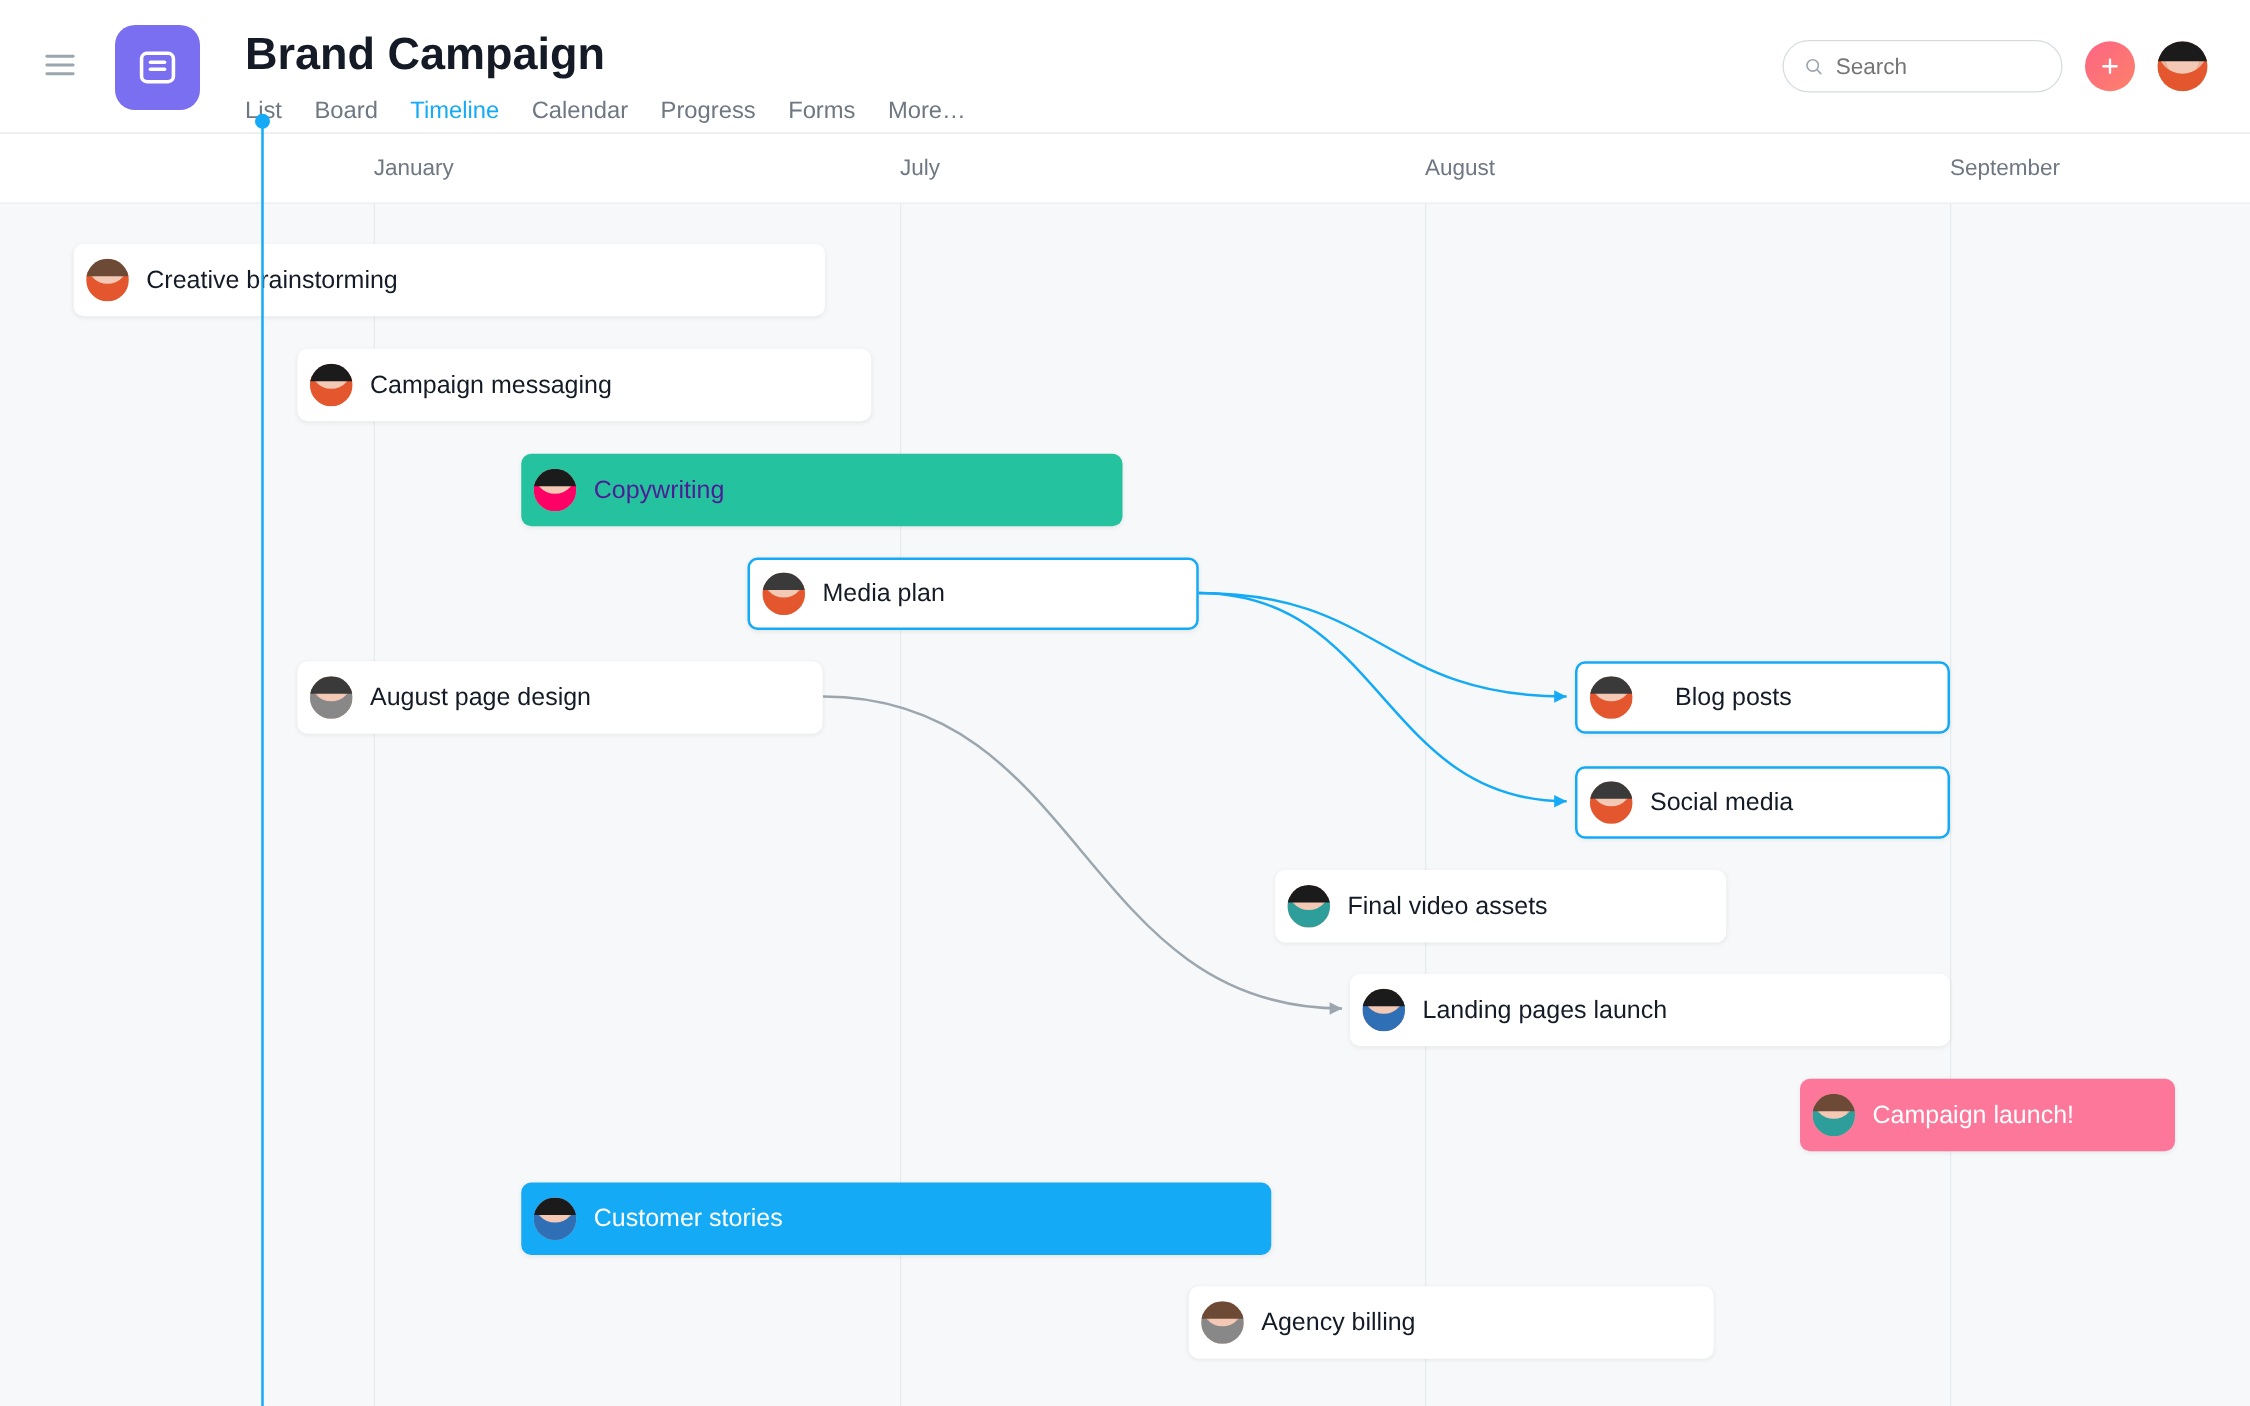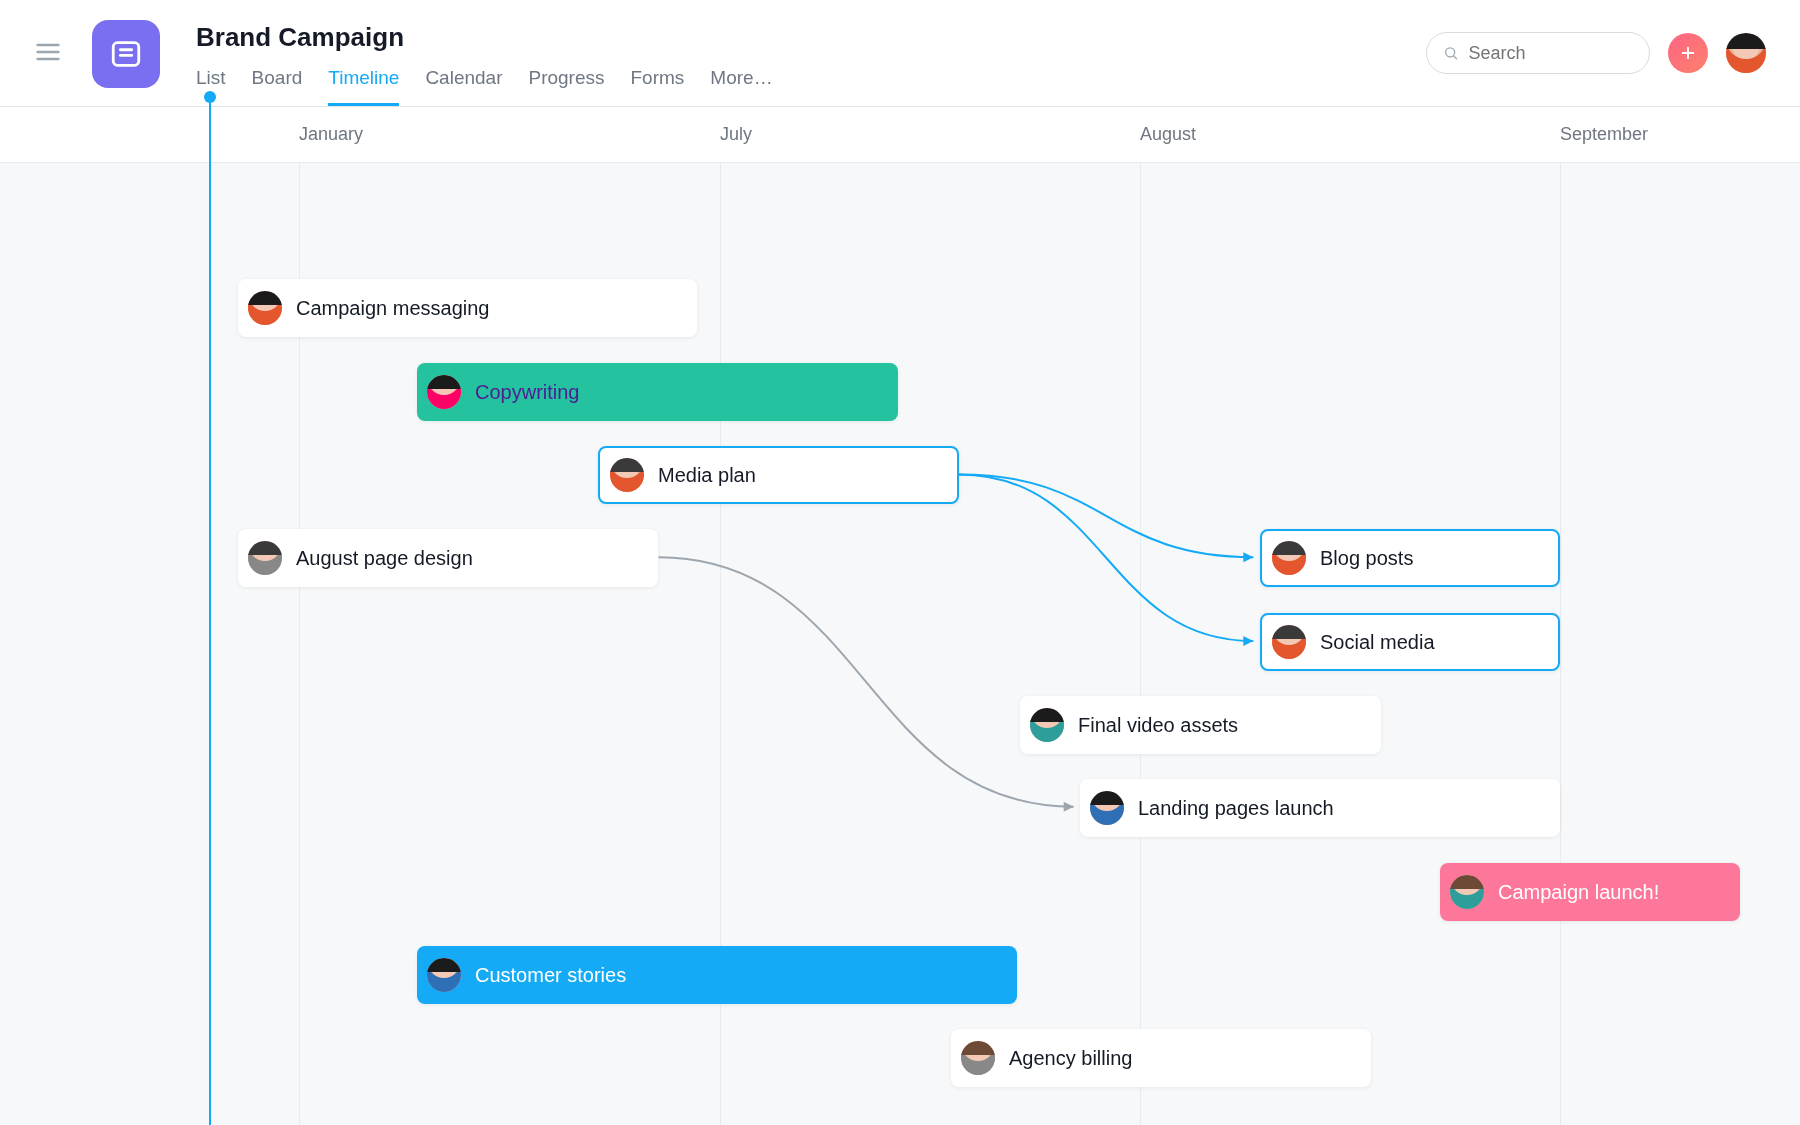--- a/index.html
+++ b/index.html
@@ -35,21 +35,21 @@
     margin-top: 2px;
     display: flex; align-items: center; justify-content: center;
     color: #fff;
   }
   .title-block {
     margin-left: 36px;
     display: flex;
     flex-direction: column;
   }
   .page-title {
-    font-size: 26px;
+    font-size: 36px;
     font-weight: 600;
     color: #151b26;
     margin-top: 4px;
   }
   .tabs {
     display: flex;
     gap: 26px;
     margin-top: 14px;
     font-size: 19px;
     color: #6f7782;
@@ -276,37 +276,41 @@
 
     <svg class="connectors" id="connectors" viewBox="0 0 1800 1020">
         <path d="M 959 312 C 1106.5 312, 1106.5 395, 1254 395" fill="none" stroke="#14aaf5" stroke-width="2"></path>
         <path d="M 1254 395 l -10 -5 l 0 10 z" fill="#14aaf5"></path>
         <path d="M 959 312 C 1106.5 312, 1106.5 479, 1254 479" fill="none" stroke="#14aaf5" stroke-width="2"></path>
         <path d="M 1254 479 l -10 -5 l 0 10 z" fill="#14aaf5"></path>
         <path d="M 658 395 C 866 395, 866 645, 1074 645" fill="none" stroke="#9ca6af" stroke-width="2"></path>
         <path d="M 1074 645 l -10 -5 l 0 10 z" fill="#9ca6af"></path>
       </svg>
 
+  <div class="task white" style="left: 59px; top: 32px; width: 601px;">
+        <div class="assignee face hair-brown shirt-red"></div>
+        <span>Creative brainstorming</span>
+      </div>
       <div class="task white" style="left: 238px; top: 116px; width: 459px;">
         <div class="assignee face hair-black shirt-red"></div>
         <span>Campaign messaging</span>
       </div>
       <div class="task teal" style="left: 417px; top: 200px; width: 481px;">
         <div class="assignee face hair-black shirt-pink"></div>
         <span>Copywriting</span>
       </div>
       <div class="task outlined" style="left: 598px; top: 283px; width: 361px;">
         <div class="assignee face hair-dark shirt-red"></div>
         <span>Media plan</span>
       </div>
       <div class="task white" style="left: 238px; top: 366px; width: 420px;">
         <div class="assignee face hair-dark shirt-grey"></div>
         <span>August page design</span>
       </div>
-      <div class="task outlined" style="left: 1260px; top: 366px; width: 300px;">
+      <div class="task outlined" style="left: 1260px; top: 366px; width: 300px; gap: 20px;">
         <div class="assignee face hair-dark shirt-red"></div>
         <span>Blog posts</span>
       </div>
       <div class="task outlined" style="left: 1260px; top: 450px; width: 300px;">
         <div class="assignee face hair-dark shirt-red"></div>
         <span>Social media</span>
       </div>
       <div class="task white" style="left: 1020px; top: 533px; width: 361px;">
         <div class="assignee face hair-black shirt-teal"></div>
         <span>Final video assets</span>

